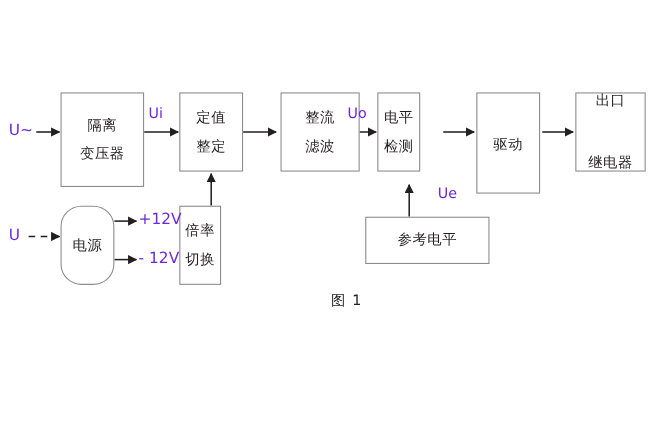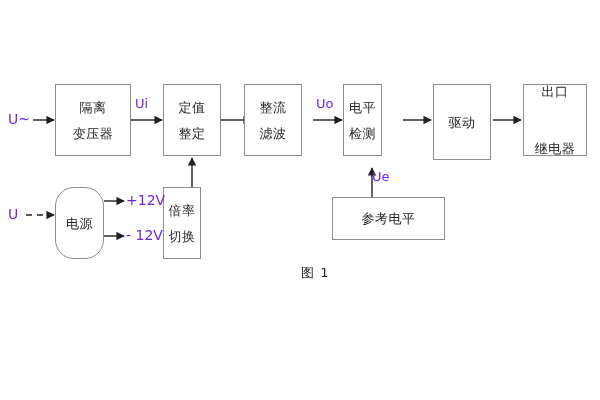--- a/index.html
+++ b/index.html
@@ -98,41 +98,41 @@
 
     <line x1="372" y1="197" x2="372" y2="168" stroke="#231f20" stroke-width="1.4" marker-end="url(#arrow)"></line>
 
     <line x1="26" y1="215" x2="54" y2="215" stroke="#231f20" stroke-width="1.4" stroke-dasharray="6 5" marker-end="url(#arrow)"></line>
 
     <line x1="104" y1="201" x2="124" y2="201" stroke="#231f20" stroke-width="1.4" marker-end="url(#arrow)"></line>
 
     <line x1="104" y1="236" x2="124" y2="236" stroke="#231f20" stroke-width="1.4" marker-end="url(#arrow)"></line>
   </svg>
 
-  <div class="box" style="left:55px; top:84px; width:76px; height:72px;">
+  <div class="box" style="left:55px; top:84px; width:76px; height:86px;">
     <span class="ln">隔离</span>
     <span class="ln">变压器</span>
   </div>
 
   <div class="box" style="left:163px; top:84px; width:58px; height:72px;">
     <span class="ln">定值</span>
     <span class="ln">整定</span>
   </div>
 
-  <div class="box" style="left:244px; top:84px; width:58px; height:72px;">
+  <div class="box" style="left:255px; top:84px; width:72px; height:72px;">
     <span class="ln">整流</span>
     <span class="ln">滤波</span>
   </div>
 
   <div class="box" style="left:343px; top:84px; width:39px; height:72px;">
     <span class="ln">电平</span>
     <span class="ln">检测</span>
   </div>
 
-  <div class="box one-line" style="left:433px; top:84px; width:58px; height:76px;font-family:Liberation Serif, serif;">
+  <div class="box one-line" style="left:433px; top:84px; width:58px; height:92px;font-family:Liberation Serif, serif;">
     <span class="ln">驱动</span>
   </div>
 
   <div class="box" style="left:523px; top:84px; width:64px; height:72px;justify-content:space-between;">
     <span class="ln">出口</span>
     <span class="ln">继电器</span>
   </div>
 
   <div class="box one-line" style="left:55px; top:187px; width:49px; height:72px;border-radius:19px;">
     <span class="ln">电源</span>
@@ -148,21 +148,21 @@
   </div>
 
   <div class="lbl big" style="left:8px; top:112px;">U~</div>
 
   <div class="lbl big" style="left:8px; top:207px;">U</div>
 
   <div class="lbl" style="left:135px; top:97px;">Ui</div>
 
   <div class="lbl" style="left:316px; top:97px;">Uo</div>
 
-  <div class="lbl" style="left:372px; top:170px;">Ue</div>
+  <div class="lbl" style="left:398px; top:170px;">Ue</div>
 
   <div class="lbl big" style="left:126px; top:193px;">+12V</div>
 
   <div class="lbl big" style="left:126px; top:228px;">- 12V</div>
 
   <div class="caption" style="left:301px; top:264px;">图 1</div>
 
 </div>
 
 </body></html>

